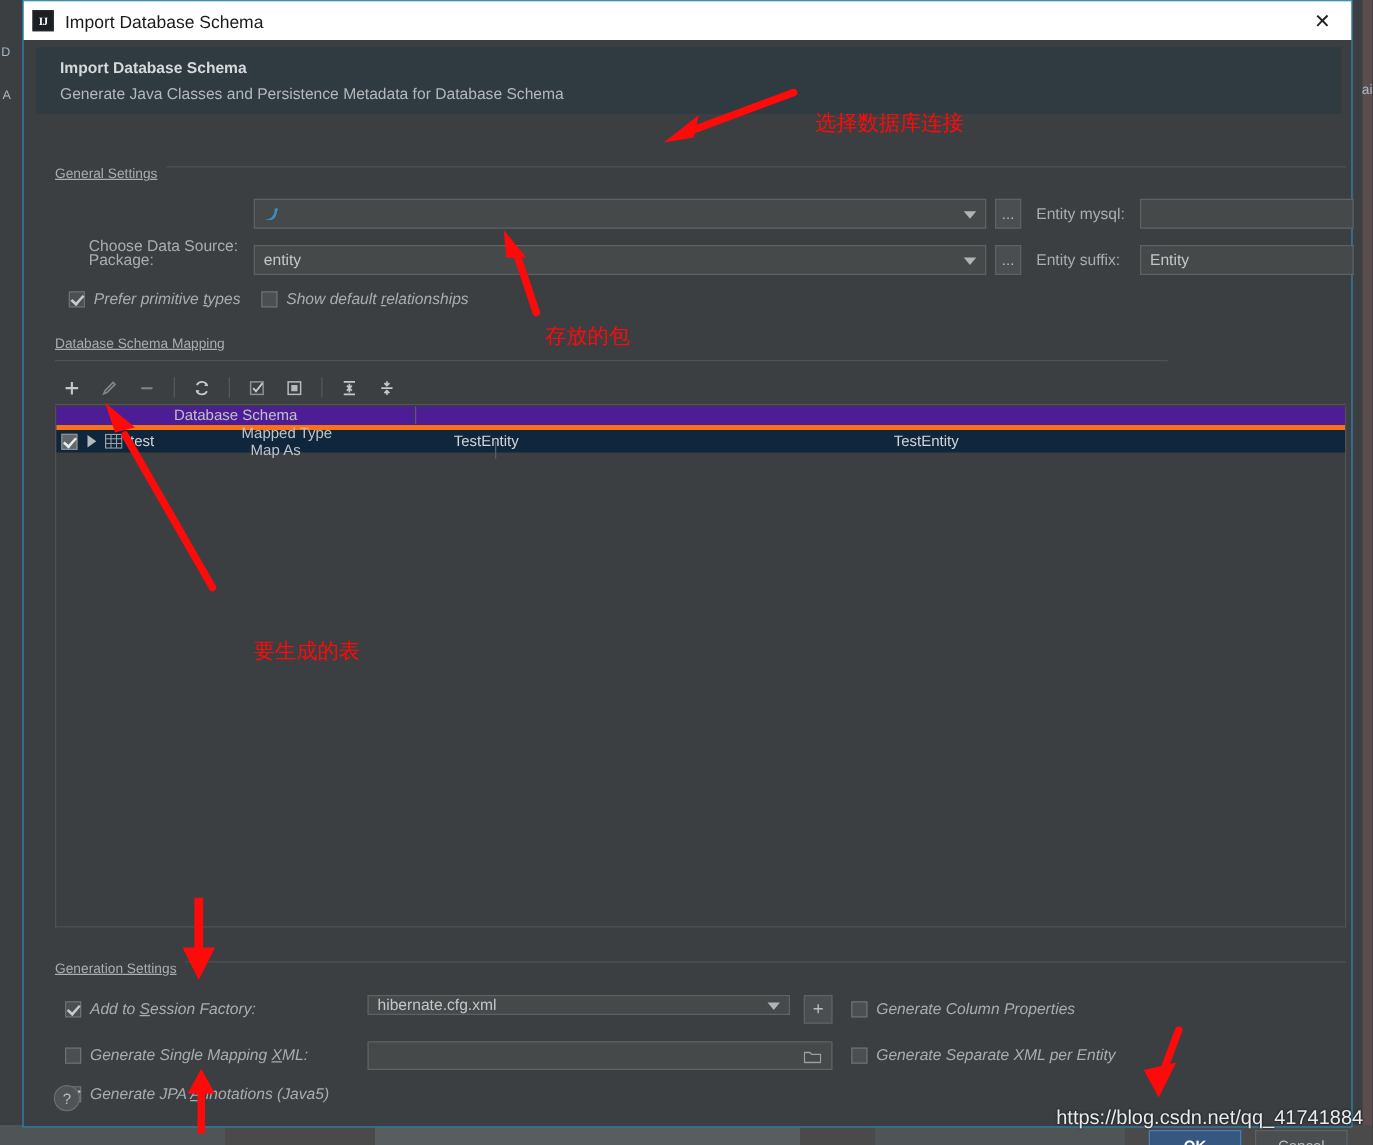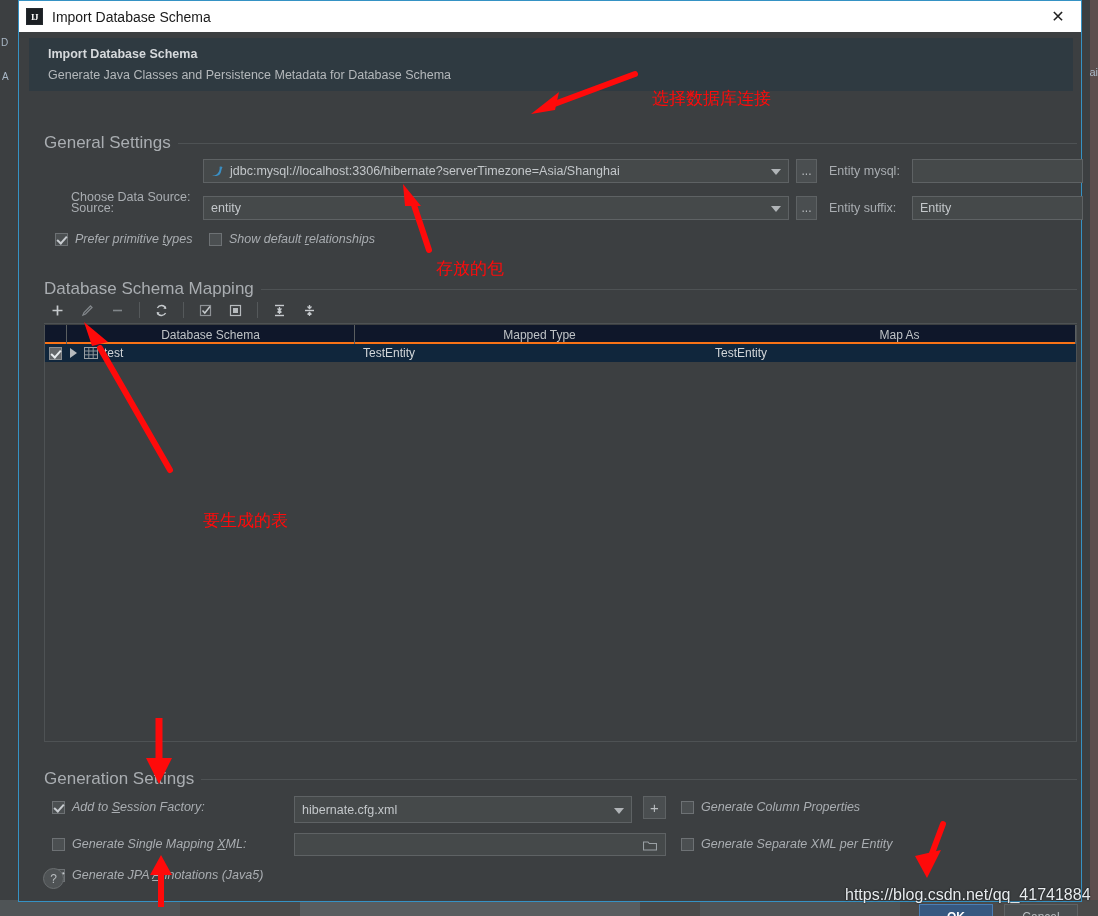--- a/index.html
+++ b/index.html
@@ -93,23 +93,24 @@
   #banner-title {
     color: #d6d9dc; font-size: 12.5px; font-weight: bold;
     line-height: 18px;
   }
   #banner-sub {
     color: #b4b8bb; font-size: 12.5px; line-height: 18px; margin-top: 3px;
   }
 
   
   .group-title {
-    position: absolute; color: #a9adb1; font-size: 17px;
-    display: flex; align-items: center; gap: 7px;
+    position: absolute; color: #a9adb1; font-size: 11px;
+    display: flex; align-items: flex-start; gap: 7px;
     white-space: nowrap;
+    text-decoration: underline;
   }
   .group-title .rule {
     height: 1px; background: #4e5254; display: block;
   }
 
   
   .lbl {
     position: absolute; color: #a9adb1; font-size: 12.5px;
     white-space: nowrap;
   }
@@ -182,22 +183,23 @@
   #schema-table {
     position: absolute; left: 25px; top: 293px;
     width: 1033px; height: 417px;
     background: #3c3f41;
     border: 1px solid #4e5254;
     border-top: none;
     overflow: hidden;
   }
   #schema-head {
     display: flex; height: 19px;
-    background: #0f172a;
-    border-bottom: 2px solid #f97316;
+    background: #4c1d95;
+    border-bottom: 4px solid #f97316;
+    flex-direction: column;
   }
   .th {
     color: #bfc3c6; font-size: 12px;
     display: flex; align-items: center; justify-content: center;
     border-right: 1px solid #5a5e60;
     height: 19px;
   }
   #schema-row {
     display: flex; height: 18px;
     background: #10263c;
@@ -308,50 +310,49 @@
       <span>General Settings</span>
       <span class="rule" style="width:945px;"></span>
     </div>
 
     <div class="lbl" style="left:52px; top:132px;margin-top:26px;">Choose Data Source:</div>
     <div class="field" style="left:184px; top:127px; width:586px; height:24px;">
       <svg class="dolphin" viewBox="0 0 14 13">
         <path d="M1 10.5 C3 10.8 5.5 10 7 8 C8.5 6 9 3.5 8.5 1.5 L10 3 L9.2 1 L11.5 2.2 C10 4.5 10.5 7 9 9 C7.5 11 4 11.6 1 10.5 Z" fill="#3a8fc4"></path>
         <circle cx="9.6" cy="2.6" r="0.5" fill="#3a8fc4"></circle>
       </svg>
-      <span>jdbc:mysql://localhost:3306/hibernate?serverTimezone=Asia/Shanghai</span>
       <span class="combo-arrow"></span>
     </div>
     <div class="btn-sq" style="left:777px; top:127px; width:21px; height:24px;">...</div>
     <div class="lbl" style="left:810px; top:132px;">Entity mysql:</div>
     <div class="field empty" style="left:893px; top:127px; width:171px; height:24px;">
       <span></span>
     </div>
 
-    <div class="lbl" style="left:52px; top:169px;">Source:</div>
+    <div class="lbl" style="left:52px; top:169px;">Package:</div>
     <div class="field" style="left:184px; top:164px; width:586px; height:24px;">
       <span>entity</span>
       <span class="combo-arrow"></span>
     </div>
     <div class="btn-sq" style="left:777px; top:164px; width:21px; height:24px;">...</div>
     <div class="lbl" style="left:810px; top:169px;">Entity suffix:</div>
     <div class="field" style="left:893px; top:164px; width:171px; height:24px;">
       <span>Entity</span>
     </div>
 
     <div class="cb-row" style="left:36px; top:200px;">
       <span class="cb checked"></span>
       <span>Prefer primitive <span class="u">t</span>ypes</span>
     </div>
     <div class="cb-row" style="left:190px; top:200px;">
       <span class="cb"></span>
       <span>Show default <span class="u">r</span>elationships</span>
     </div>
 
-    <div class="group-title" style="left:25px; top:247px; width:1033px;">
+    <div class="group-title" style="left:25px; top:237px; width:1033px;flex-direction:column;">
       <span>Database Schema Mapping</span>
       <span class="rule" style="width:890px;"></span>
     </div>
 
     <div id="schema-toolbar">
       <div class="tb-btn">
         <svg width="15" height="15" viewBox="0 0 15 15">
             <path d="M7.5 2.5 V12.5 M2.5 7.5 H12.5" stroke="#c5c9cc" stroke-width="1.7"></path>
           </svg>
       </div>
@@ -431,21 +432,21 @@
 
     <div class="group-title" style="left:25px; top:737px; width:1033px;">
       <span>Generation Settings</span>
       <span class="rule" style="width:940px;"></span>
     </div>
 
     <div class="cb-row" style="left:33px; top:768px;">
       <span class="cb checked"></span>
       <span>Add to <span class="u">S</span>ession Factory:</span>
     </div>
-    <div class="field" style="left:275px; top:764px; width:338px; height:27px;">
+    <div class="field" style="left:275px; top:764px; width:338px; height:16px;">
       <span>hibernate.cfg.xml</span>
       <span class="combo-arrow"></span>
     </div>
     <div class="btn-sq" style="left:624px; top:764px; width:23px; height:23px; font-size:15px;">+</div>
     <div class="cb-row" style="left:662px; top:768px;">
       <span class="cb"></span>
       <span>Generate Column Properties</span>
     </div>
 
     <div class="cb-row" style="left:33px; top:805px;">

